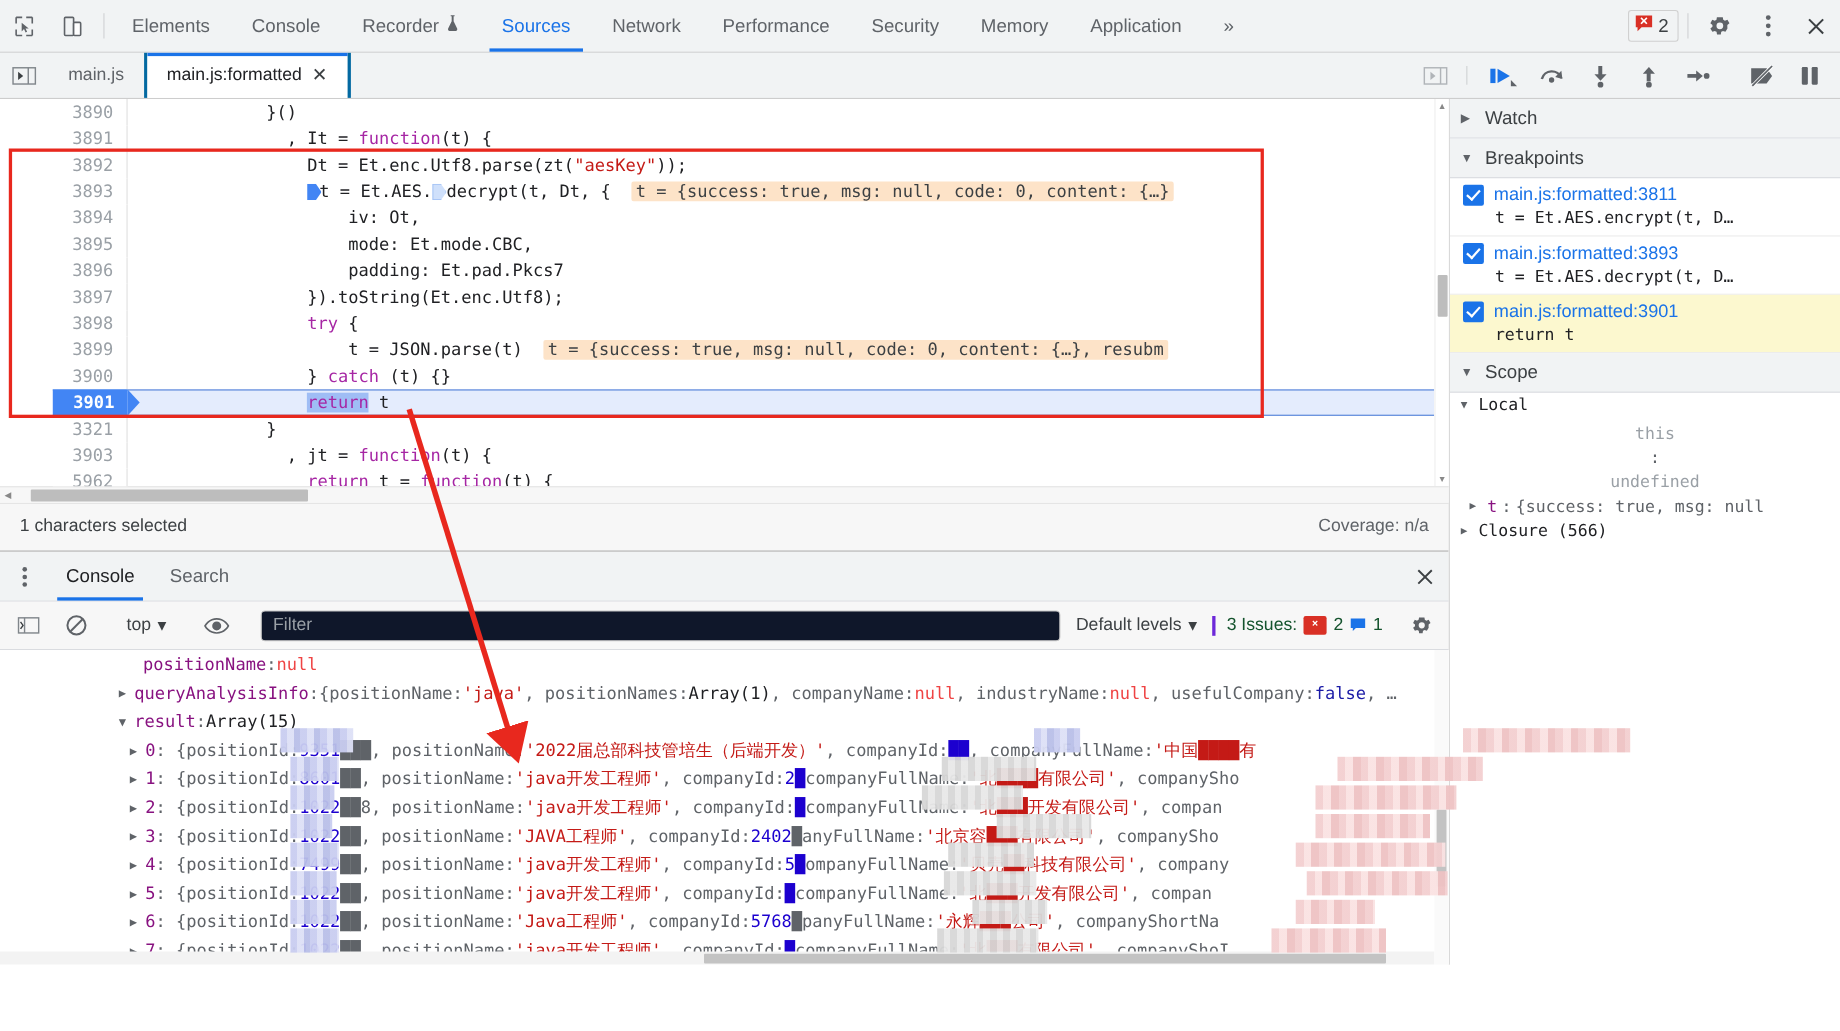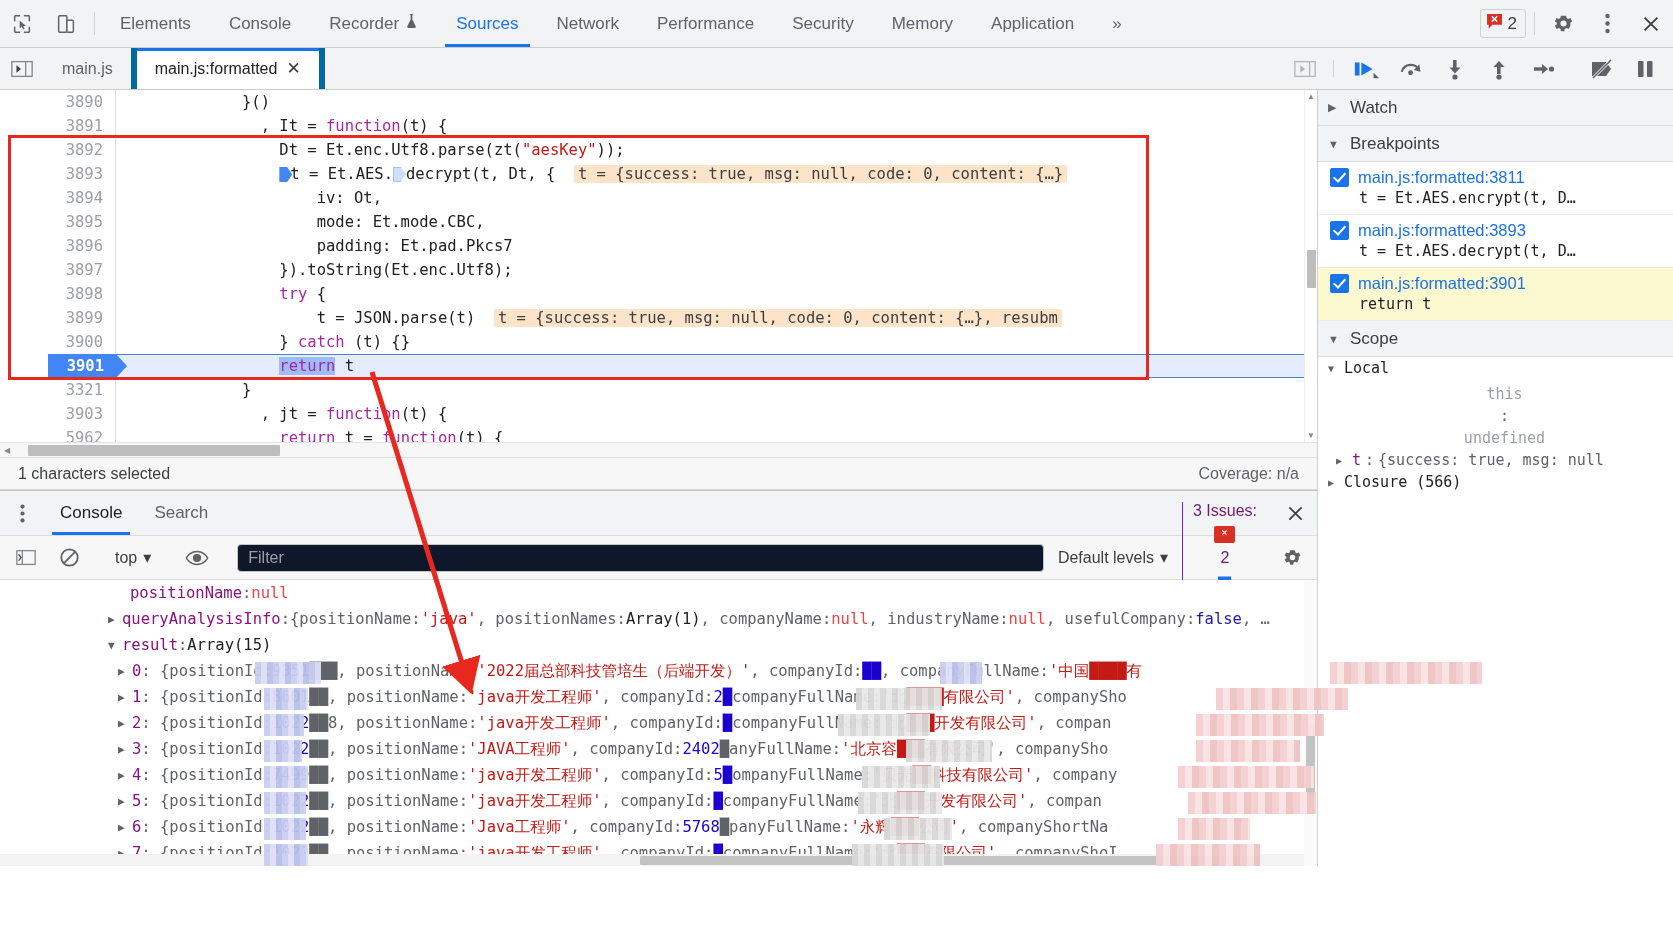--- a/index.html
+++ b/index.html
@@ -43,21 +43,21 @@
 
   
   #srcstrip {
     height:42px; background:#f1f3f4;
     border-bottom:1px solid #cdcdcd;
     display:flex; align-items:stretch;
   }
   .ftab {
     display:flex; align-items:center; gap:9px;
     padding:0 18px; font-size:16px; color:#5f6368;
-    border-right:6px solid #0369a1; cursor:pointer;
+    border-right:3px solid #0369a1; cursor:pointer;
     position:relative;
     justify-content:flex-end;
   }
   .ftab.sel { background:#fff; color:#202124; }
   .ftab.sel::after {
     content:""; position:absolute; left:0; right:0; top:0; height:3px;
     background:#1a73e8;
   }
   .xclose { font-size:17px; color:#3c4043; line-height:1; }
   #srcstrip .spacer { flex:1; }
@@ -131,21 +131,21 @@
   
   #ehscroll {
     height:15px; background:#f7f7f7; border-top:1px solid #e4e4e4;
     display:flex; align-items:center; position:relative;
   }
   #ehthumb { position:absolute; left:28px; height:11px; background:#bdbdbd;
              border-radius:1px; }
 
   
   #statusbar {
-    height:33px; display:flex; align-items:center;
+    height:44px; display:flex; align-items:center;
     background:#f7f7f7; border-top:1px solid #e0e0e0;
     border-bottom:1px solid #d3d3d3;
     padding:0 18px; font-size:16px; color:#3c4043;
   }
   #statusbar .spacer { flex:1; }
 
   
   #sidebar {
     width:356px; min-width:356px; background:#fff;
     border-left:1px solid #d0d0d0;
@@ -219,23 +219,22 @@
     flex:1; height:28px; background:#0f172a; border:1px solid #c6c6c6;
     border-radius:4px; display:flex; align-items:center;
     padding:0 10px; font-size:16px; color:#9aa0a6;
   }
   .levelsel {
     display:flex; align-items:center; gap:6px; font-size:16px;
     color:#3c4043; cursor:pointer; padding:0 6px;
   }
   .issues {
     display:flex; align-items:center; gap:6px; font-size:16px;
-    color:#701a75; cursor:pointer; padding:0 10px;
-    border-left:1px solid #6d28d9;
-    flex-direction:column;
+    color:#14532d; cursor:pointer; padding:0 10px;
+    border-left:3px solid #6d28d9;
   }
   .ebadge {
     background:#d93025; color:#fff; border-radius:2px;
     padding:1px 4px; font-size:13px; display:inline-block;
     position:relative;
   }
   .wbadge { color:#1a73e8; font-size:15px; }
 
   #conout { flex:1; overflow:hidden; position:relative;
             background:#fff; padding-left:8px; }

